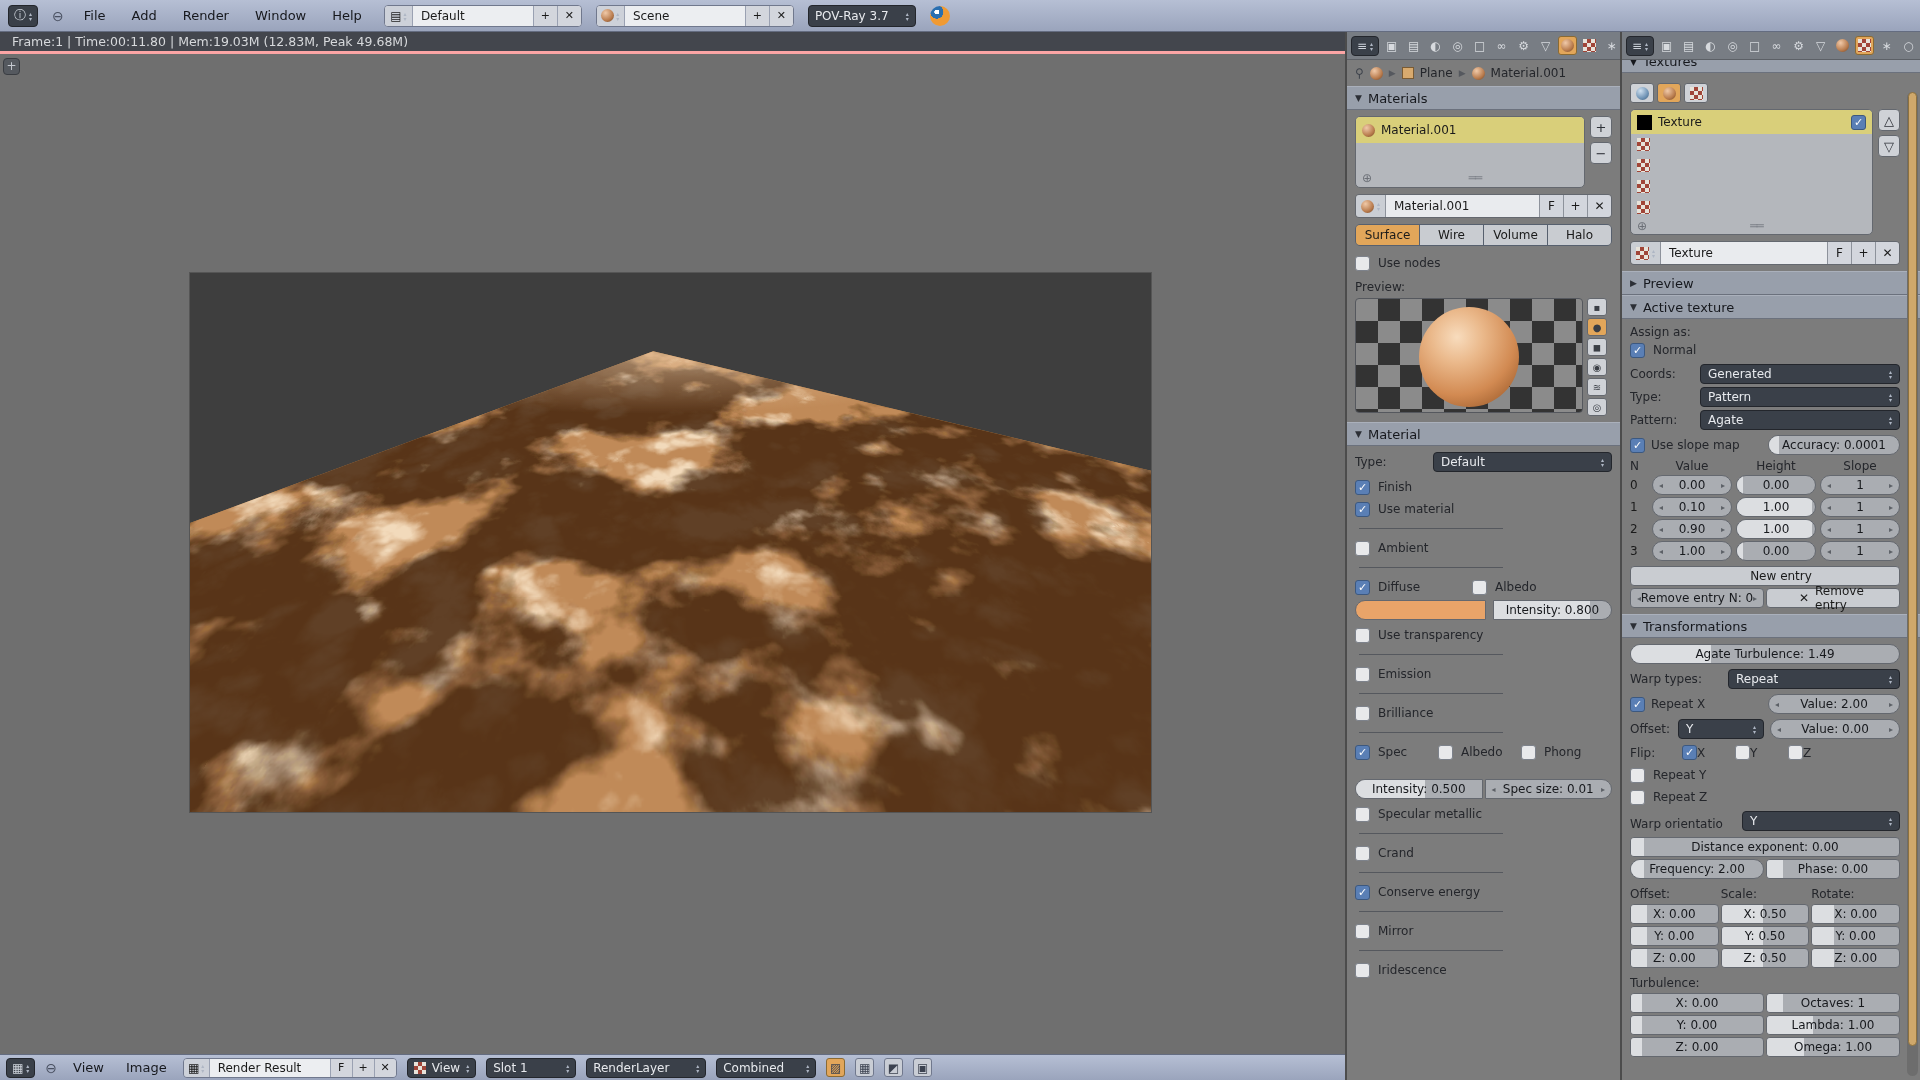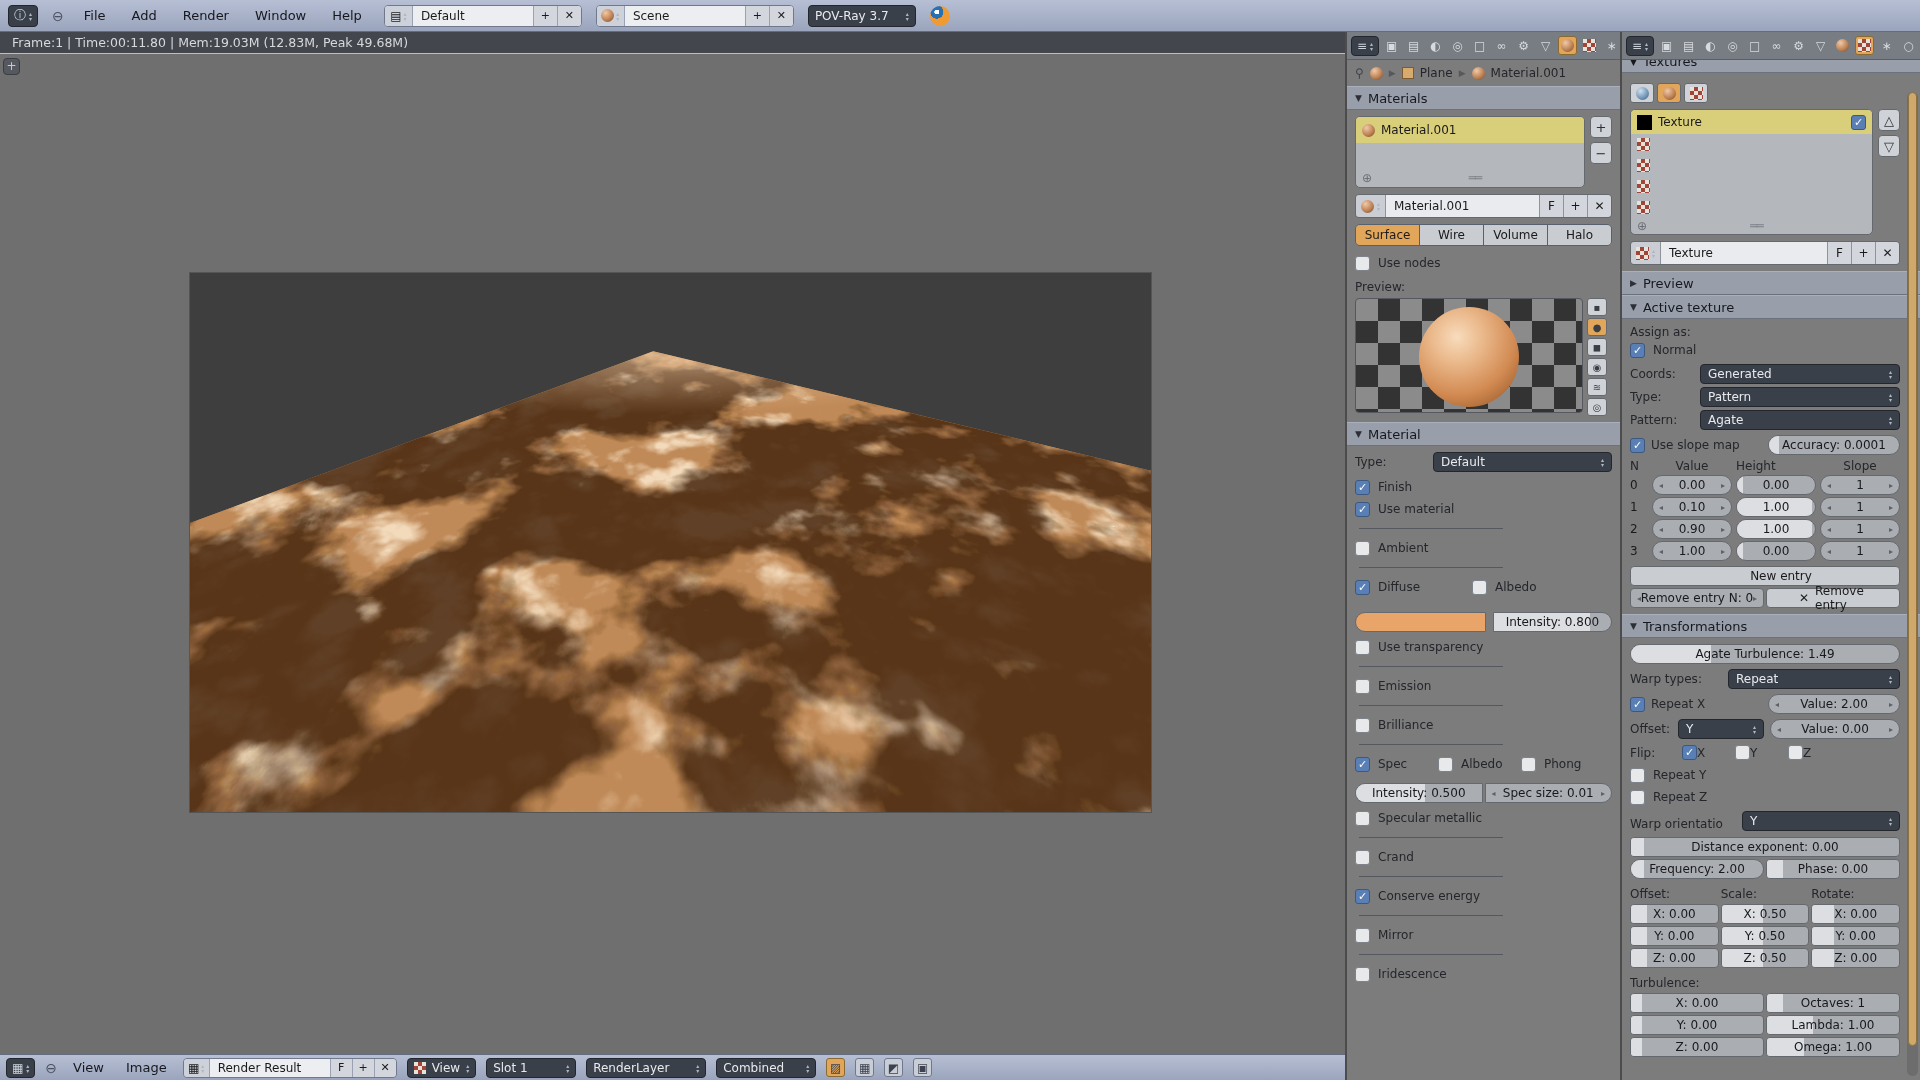--- a/index.html
+++ b/index.html
@@ -26,21 +26,21 @@
     border:1px solid #23262c; border-radius:4px; height:22px; padding:0 6px; gap:6px; }
   .drop .dtext { flex:1; }
   .arr2 { display:flex; flex-direction:column; line-height:5px; font-size:6px; color:#aeb6c4; }
   .blender-logo { width:20px; height:20px; border-radius:50%;
     background:radial-gradient(circle at 34% 30%, #fff 0 12%, #2a6fb0 13% 34%, #f09a33 35%); }
   .stats { color:#20242e; font-size:12.5px; white-space:nowrap; }
 
   
   .image-editor { position:absolute; left:0; top:32px; width:1345px; height:1048px; background:#6f6f6f; }
   .render-band { height:22px; background:#43464d; color:#d7d9dc; display:flex; align-items:center;
-    padding:0 12px; font-size:12.5px; border-bottom:1px solid #fca5a5; }
+    padding:0 12px; font-size:12.5px; border-bottom:3px solid #fca5a5; }
   .canvas { position:absolute; left:0; top:22px; right:0; bottom:26px; background:#6f6f6f; overflow:hidden; }
   .region-plus { position:absolute; left:3px; top:4px; width:17px; height:17px; background:#55595f;
     border:1px solid #3a3d42; border-radius:4px; color:#c6cad1; font-size:12px; line-height:14px;
     text-align:center; }
   .render-image { position:absolute; left:190px; top:219px; width:961px; height:539px;
     background:#3e3e3e; outline:1px solid #555; }
   .plane-clip { position:absolute; inset:0; overflow:hidden;
     clip-path:polygon(0 46.4%, 48.2% 14.5%, 100% 36.7%, 100% 100%, 0 100%); background:#b9854f; }
   .plane-persp { position:absolute; left:-25%; top:13.5%; width:150%; height:240%;
     transform-origin:50% 0; transform:perspective(500px) rotateX(55deg); }
@@ -404,21 +404,21 @@
       <span class="chk"></span>
       <span class="label">Ambient</span>
     </div>
     <div class="divider"></div>
     <div class="crow">
       <span class="chk on">✓</span>
       <span class="label" style="width:86px;">Diffuse</span>
       <span class="chk"></span>
       <span class="label">Albedo</span>
     </div>
-    <div class="row2" style="margin-top:14px;gap:7px;">
+    <div class="row2" style="margin-top:2px;gap:7px;">
       <div style="flex: 1.1 1 0%; height: 20px; border: 1px solid rgb(100, 104, 111); border-radius: 10px 0px 0px 10px; background: rgb(233, 164, 105);"></div>
       <div class="pill" style="flex:1; border-radius:0 10px 10px 0;">
         <span class="fill" style="width:82%;"></span>
         <span class="ptext">Intensity: 0.800</span>
       </div>
     </div>
     <div class="crow" style="margin-top:4px;">
       <span class="chk"></span>
       <span class="label">Use transparency</span>
     </div>
@@ -434,21 +434,21 @@
     </div>
     <div class="divider"></div>
     <div class="crow">
       <span class="chk on">✓</span>
       <span class="label" style="width:52px;">Spec</span>
       <span class="chk"></span>
       <span class="label" style="width:52px;">Albedo</span>
       <span class="chk"></span>
       <span class="label">Phong</span>
     </div>
-    <div class="row2" style="margin-top:8px;">
+    <div class="row2" style="margin-top:16px;">
       <div class="pill" style="flex:1; border-radius:10px 0 0 10px;">
         <span class="fill" style="width:55%;"></span>
         <span class="ptext">Intensity: 0.500</span>
       </div>
       <div class="pill" style="flex:1; border-radius:0 10px 10px 0;">
         <span class="pa l">◂</span>
         <span class="ptext">Spec size: 0.01</span>
         <span class="pa r">▸</span>
       </div>
     </div>
@@ -608,21 +608,21 @@
       <span class="label" style="flex:1;">Use slope map</span>
       <div class="pill" style="width:132px;">
         <span class="fill" style="width:8%;"></span>
         <span class="ptext">Accuracy: 0.0001</span>
       </div>
     </div>
 
     <div class="slope-grid">
       <span class="shead">N</span>
       <span class="shead" style="text-align:center;">Value</span>
-      <span class="shead" style="text-align:left;">Height</span>
+      <span class="shead" style="text-align:center;">Height</span>
       <span class="shead" style="text-align:center;">Slope</span>
 
       <span>0</span>
       <div class="pill">
           <span class="pa l">◂</span>
           <span class="ptext">0.00</span>
           <span class="pa r">▸</span>
         </div>
       <div class="pill">
           <span class="fill" style="width:8%;"></span>

